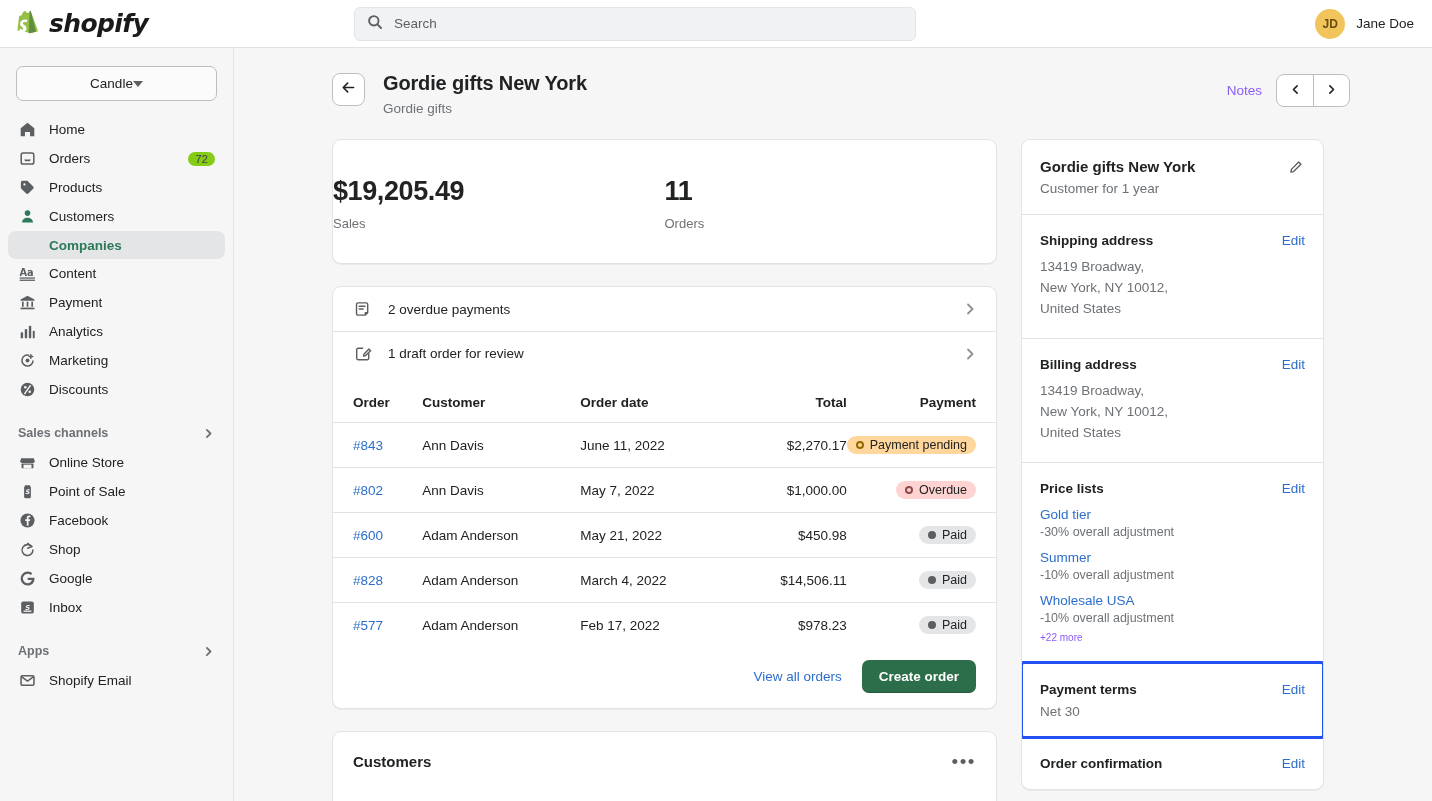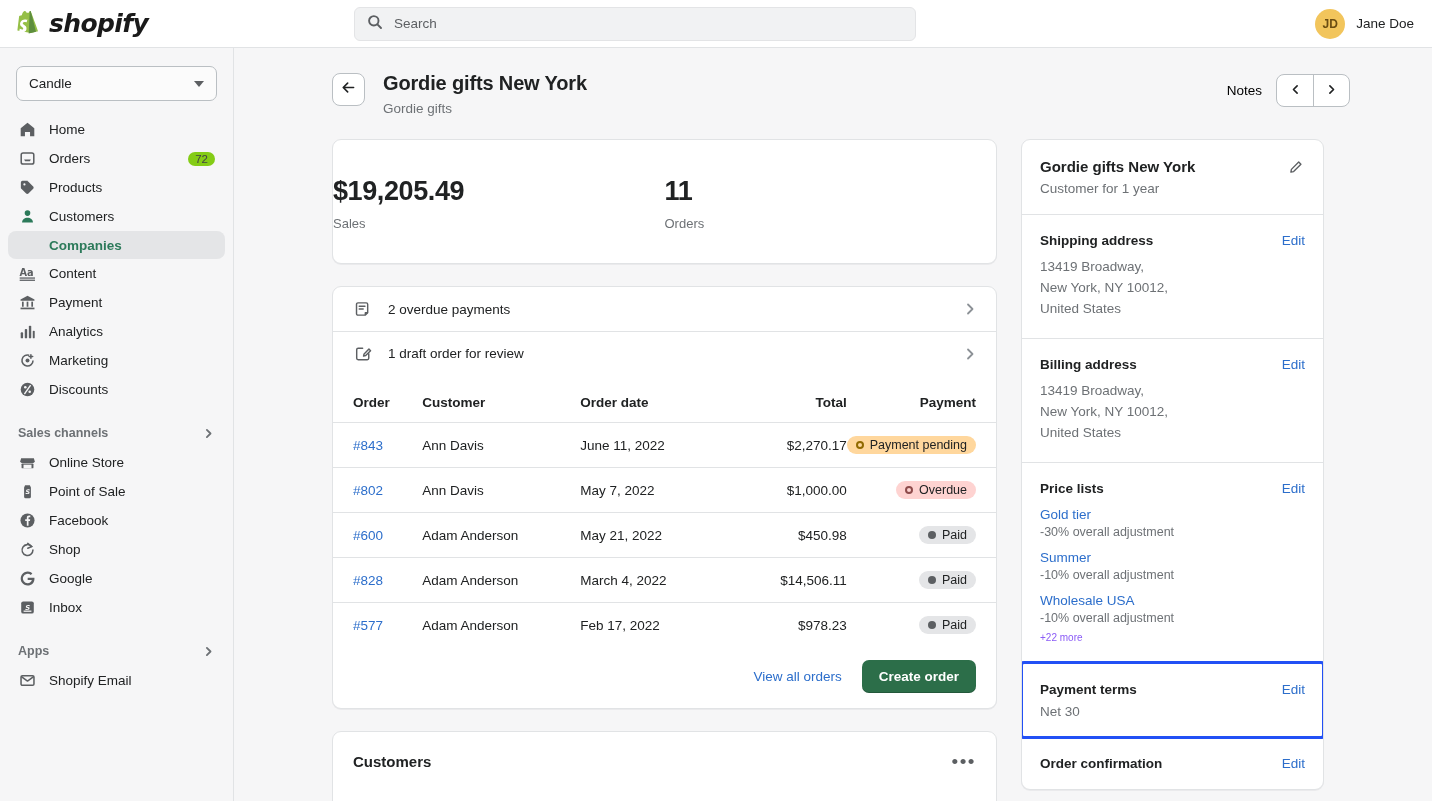--- a/index.html
+++ b/index.html
@@ -51,21 +51,21 @@
     background: #f6f6f7;
     border-right: 1px solid #e1e3e5;
     padding: 12px 8px 0 8px;
     overflow: hidden;
   }
   .store-select {
     height: 35px; margin: 6px 8px 14px 8px;
     background: #fbfbfb;
     border: 1px solid #babfc3;
     border-radius: 7px;
-    display: flex; align-items: center; justify-content: space-between;
+    display: flex; align-items: center; justify-content: center;
     padding: 0 12px;
     cursor: pointer;
   }
   .store-select span { font-size: 13.5px; color: #202223; }
   .caret { width: 0; height: 0; border-left: 5px solid transparent; border-right: 5px solid transparent; border-top: 6px solid #5c5f62; }
 
   .nav-item {
     height: 29px;
     display: flex; align-items: center; gap: 12px;
     padding: 0 10px;
@@ -111,21 +111,21 @@
     width: 33px; height: 33px; flex: 0 0 33px;
     background: #ffffff;
     border: 1px solid #babfc3;
     border-radius: 8px;
     display: flex; align-items: center; justify-content: center;
     cursor: pointer; margin-top: 3px;
   }
   .page-title { font-size: 20px; font-weight: bold; color: #202223; line-height: 1.3; letter-spacing: -0.15px; }
   .page-sub { font-size: 13.5px; color: #6d7175; margin-top: 5px; }
   .head-right { margin-left: auto; display: flex; align-items: center; gap: 14px; margin-top: 4px; }
-  .notes-link { font-size: 13.5px; color: #000000; cursor: pointer; }
+  .notes-link { font-size: 13.5px; color: #8b5cf6; cursor: pointer; }
   .pager { display: flex; border: 1px solid #babfc3; border-radius: 8px; overflow: hidden; background: #fff; }
   .pager-btn { width: 36px; height: 31px; display: flex; align-items: center; justify-content: center; cursor: pointer; color: #202223; }
   .pager-btn + .pager-btn { border-left: 1px solid #babfc3; }
 
   .columns { display: flex; gap: 24px; }
   .col-left { width: 665px; flex: 0 0 665px; }
   .col-right { width: 303px; flex: 0 0 303px; }
 
   .card {
     background: #ffffff;

